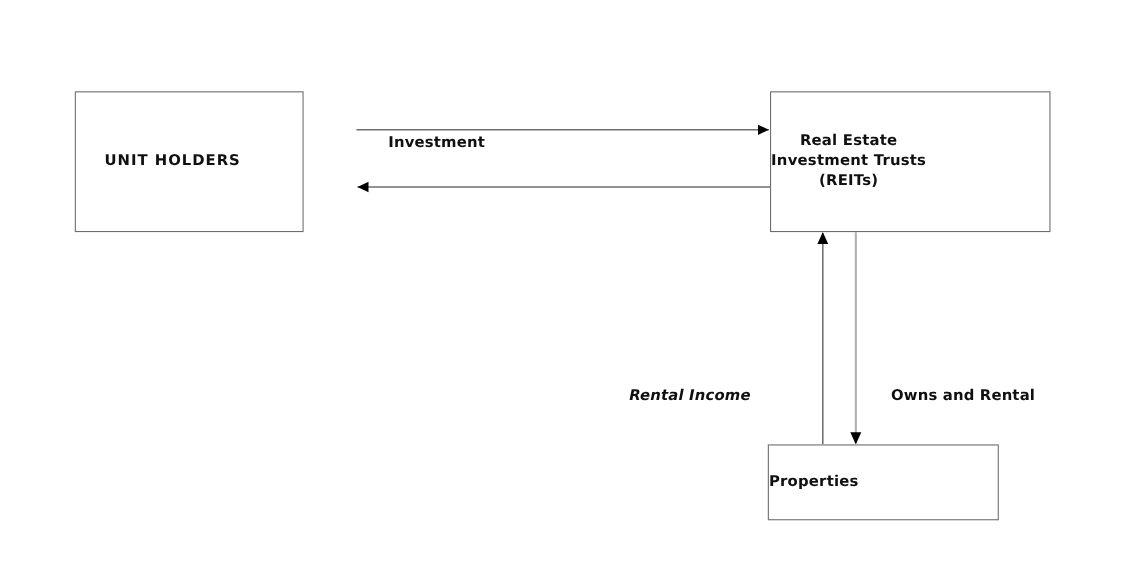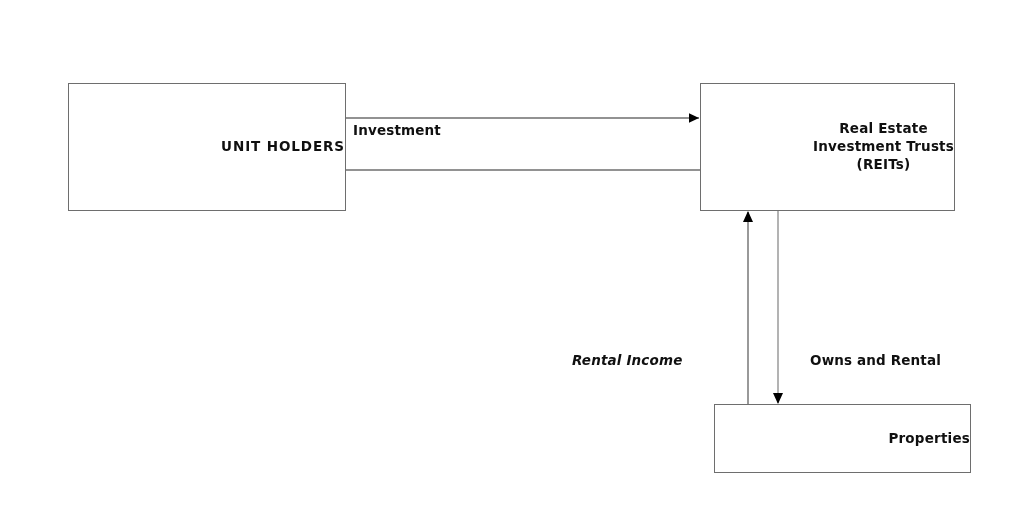--- a/index.html
+++ b/index.html
@@ -24,21 +24,21 @@
     width: 1024px;
     height: 523px;
   }
   .node-box {
     position: absolute;
     box-sizing: border-box;
     border: 1.4px solid #6e6e6e;
     background: #ffffff;
     display: flex;
     align-items: center;
-    justify-content: flex-end;
+    justify-content: flex-start;
     text-align: center;
   }
   .node-label {
     font-family: "DejaVu Sans", sans-serif;
     font-weight: bold;
     font-size: 13.5px;
     color: #101010;
     line-height: 1.32;
     letter-spacing: 0.2px;
     white-space: pre-line;
@@ -80,31 +80,31 @@
 
     <line x1="324" y1="118" x2="699" y2="118" stroke="#6e6e6e" stroke-width="1.4" marker-end="url(#arrow-right)"></line>
 
     <line x1="700" y1="170" x2="325" y2="170" stroke="#6e6e6e" stroke-width="1.4" marker-end="url(#arrow-left)"></line>
 
     <line x1="748" y1="404" x2="748" y2="212" stroke="#6e6e6e" stroke-width="1.4" marker-end="url(#arrow-up)"></line>
 
     <line x1="778" y1="211" x2="778" y2="403" stroke="#b3b3b3" stroke-width="2" marker-end="url(#arrow-down)"></line>
   </svg>
 
-  <div class="node-box" style="left:68px; top:83px; width:278px; height:128px;">
+  <div class="node-box" style="left:68px; top:83px; width:208px; height:128px;padding-left:26px;">
     <span class="node-label spaced">UNIT HOLDERS</span>
   </div>
 
   <div class="node-box" style="left:700px; top:83px; width:255px; height:128px;">
     <span class="node-label">Real Estate
 Investment Trusts
 (REITs)</span>
   </div>
 
-  <div class="node-box" style="left:698px; top:404px; width:257px; height:69px;margin-left:16px;">
+  <div class="node-box" style="left:698px; top:404px; width:210px; height:69px;">
     <span class="node-label">Properties</span>
   </div>
 
   <span class="edge-label" style="left:353px; top:86px;">Investment</span>
 
 
   <span class="edge-label" style="left:572px; top:316px;font-style:italic;">Rental Income</span>
 
   <span class="edge-label" style="left:810px; top:316px;">Owns and Rental</span>
 

